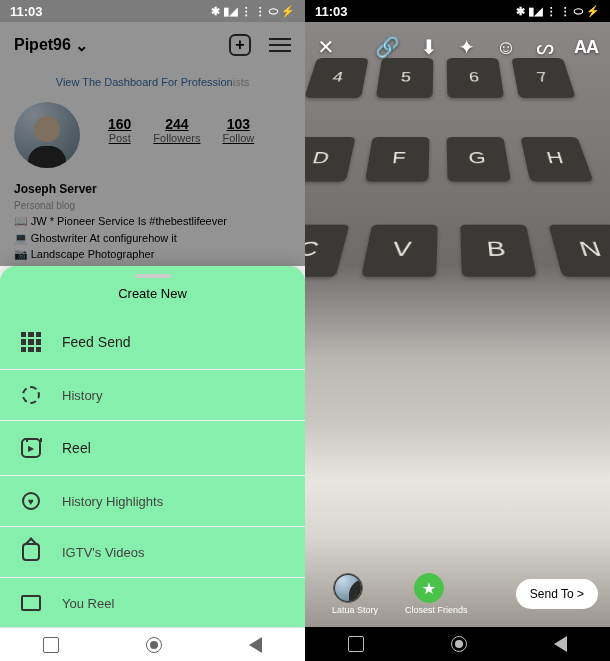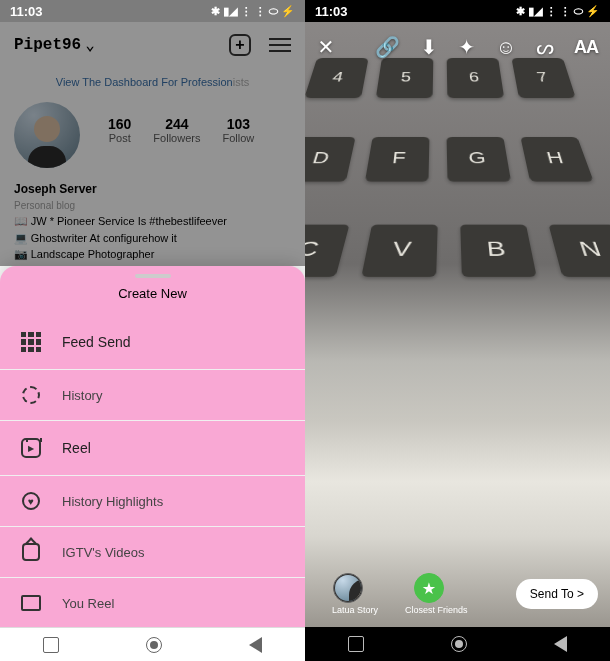--- a/index.html
+++ b/index.html
@@ -8,40 +8,40 @@
     
     .status-bar { height: 22px; display: flex; justify-content: space-between; align-items: center; font-size: 12px; font-weight: bold; padding: 0 10px; }
     .status-left { font-size: 13px; }
     .status-right { display: flex; gap: 4px; align-items: center; font-size: 11px; }
     .left .status-bar { background: rgba(0,0,0,0.5); color: #fff; }
     .right .status-bar { background: #000; color: #fff; }
     
     .left { background: #f9f9f9; }
     .dim-wrap { position: absolute; top: 22px; left: 0; right: 0; height: 244px; filter: brightness(0.6) grayscale(0.2); background: #f5f5f5; }
     .profile-header { height: 46px; display: flex; align-items: center; justify-content: space-between; padding: 0 14px; }
-    .username { font-size: 16px; font-weight: bold; display: flex; align-items: center; gap: 4px; font-family: Liberation Mono, monospace; }
+    .username { font-size: 16px; font-weight: bold; display: flex; align-items: center; gap: 4px; }
     .header-right { display: flex; gap: 18px; align-items: center; }
     .icon-plus-sq { width: 22px; height: 22px; border: 2px solid #333; border-radius: 6px; display: flex; align-items: center; justify-content: center; font-weight: bold; }
     .hamburger { width: 22px; display: flex; flex-direction: column; gap: 4px; }
     .hamburger span { height: 2px; background: #333; }
     .dashboard-link { text-align: center; padding: 8px; font-size: 11px; color: #2a6db3; }
     .dashboard-link .ists { color: #aaa; }
     .profile-stats { display: flex; padding: 6px 14px 12px; gap: 8px; }
     .avatar-lg { width: 66px; height: 66px; border-radius: 50%; background: radial-gradient(circle at 30% 20%, #c7d9e8 0%, #5a7a8c 100%); position: relative; overflow: hidden; }
     .avatar-lg::before { content: ''; position: absolute; top: 14px; left: 20px; width: 26px; height: 26px; background: #d9b896; border-radius: 50%; }
     .avatar-lg::after { content: ''; position: absolute; bottom: -4px; left: 14px; width: 38px; height: 26px; background: #2a2a2a; border-radius: 16px 16px 0 0; }
-    .stats { display: flex; gap: 22px; margin-left: 20px; margin-top: 14px; }
+    .stats { display: flex; gap: 22px; margin-left: 20px; margin-top: 14px; text-decoration: underline; }
     .stat { text-align: center; }
     .stat-num { font-size: 14px; font-weight: bold; }
     .stat-lbl { font-size: 11px; color: #555; }
     .bio { padding: 0 14px; font-size: 11px; line-height: 1.5; }
     .bio-name { font-weight: bold; font-size: 12px; }
     .bio-cat { color: #999; font-size: 10px; }
     
-    .sheet { position: absolute; top: 266px; left: 0; right: 0; bottom: 34px; background: #f9a8d4; border-radius: 16px 16px 0 0; box-shadow: 0 -4px 16px rgba(0,0,0,0.15); }
+    .sheet { position: absolute; top: 266px; left: 0; right: 0; bottom: 34px; background: #86efac; border-radius: 16px 16px 0 0; box-shadow: 0 -4px 16px rgba(0,0,0,0.15); }
     .grabber { width: 36px; height: 4px; background: #ccc; border-radius: 2px; margin: 8px auto 4px; }
     .sheet-title { text-align: center; font-size: 13px; font-weight: 500; padding: 4px 0 14px; }
     .menu-item { display: flex; align-items: center; gap: 20px; padding: 16px 20px 16px 20px; border-bottom: 1px solid #f0f0f0; font-size: 14px; color: #222; }
     .menu-item.sub { font-size: 13px; color: #444; padding: 14px 20px; }
     .menu-item .icon { width: 22px; height: 22px; display: flex; align-items: center; justify-content: center; color: #333; }
     .icon-grid { display: grid; grid-template-columns: repeat(3,1fr); gap: 2px; width: 20px; height: 20px; }
     .icon-grid span { background: #333; }
     .icon-reel { width: 20px; height: 20px; border: 2px solid #333; border-radius: 5px; position: relative; }
     .icon-reel::before { content: ''; position: absolute; top: -2px; left: 3px; width: 12px; height: 4px; border-left: 2px solid #333; border-right: 2px solid #333; }
     .icon-reel::after { content: '▶'; font-size: 8px; position: absolute; top: 50%; left: 50%; transform: translate(-50%, -50%); color: #333; }

